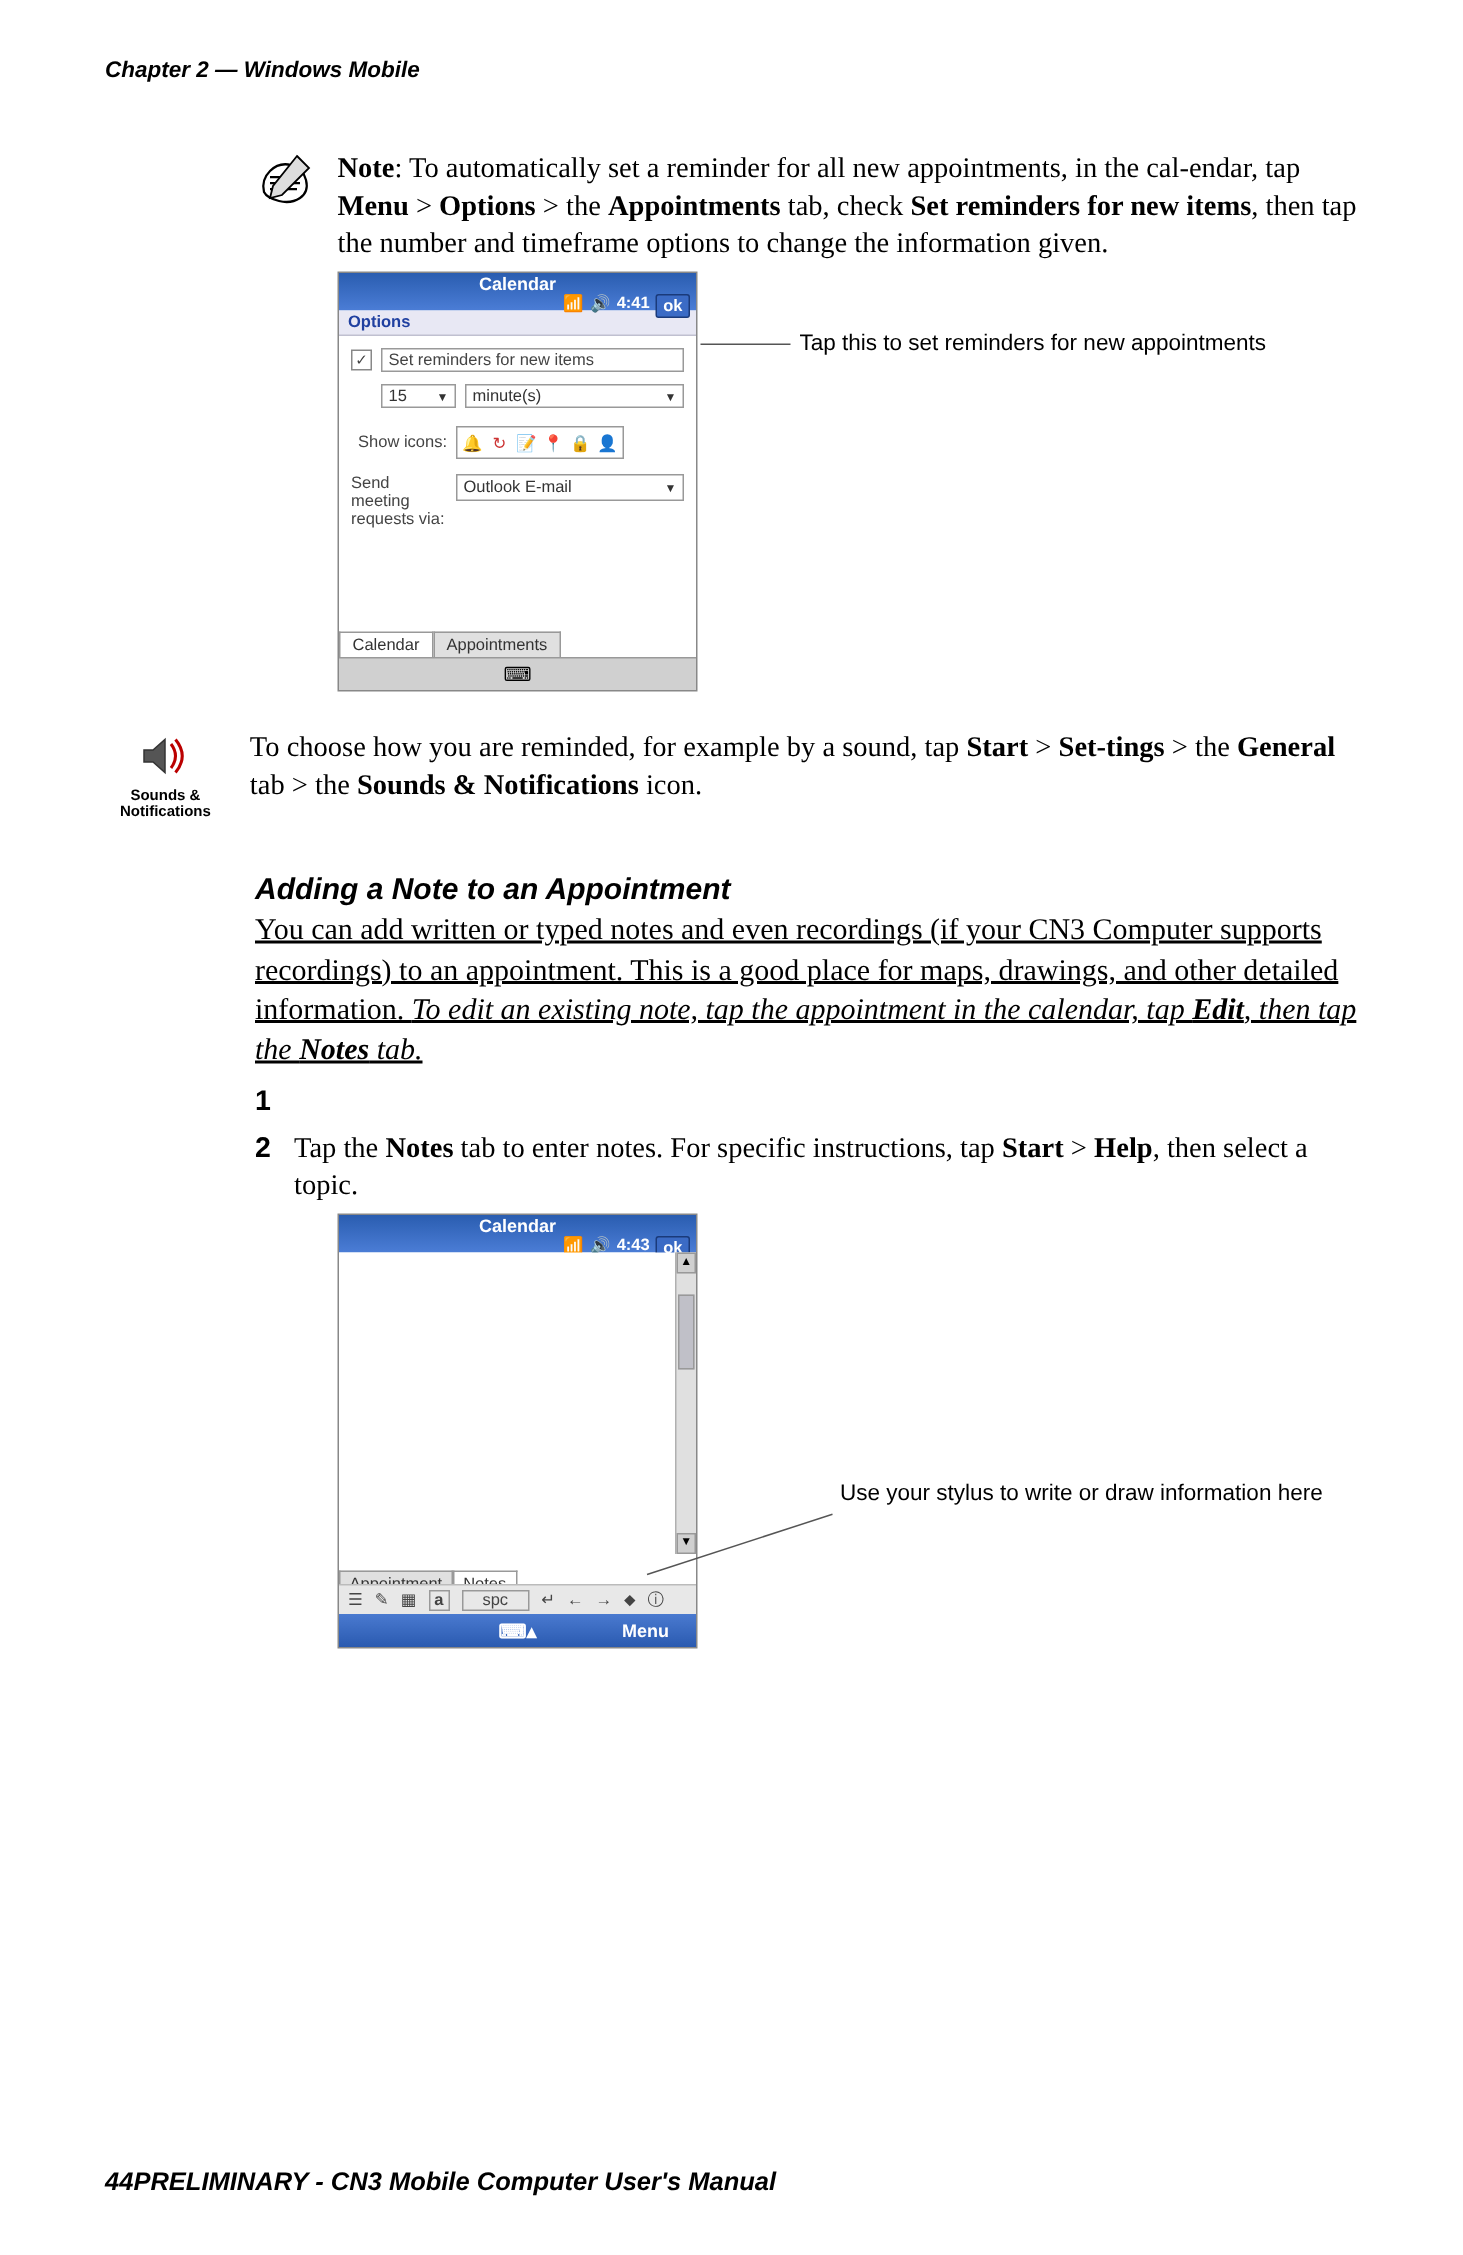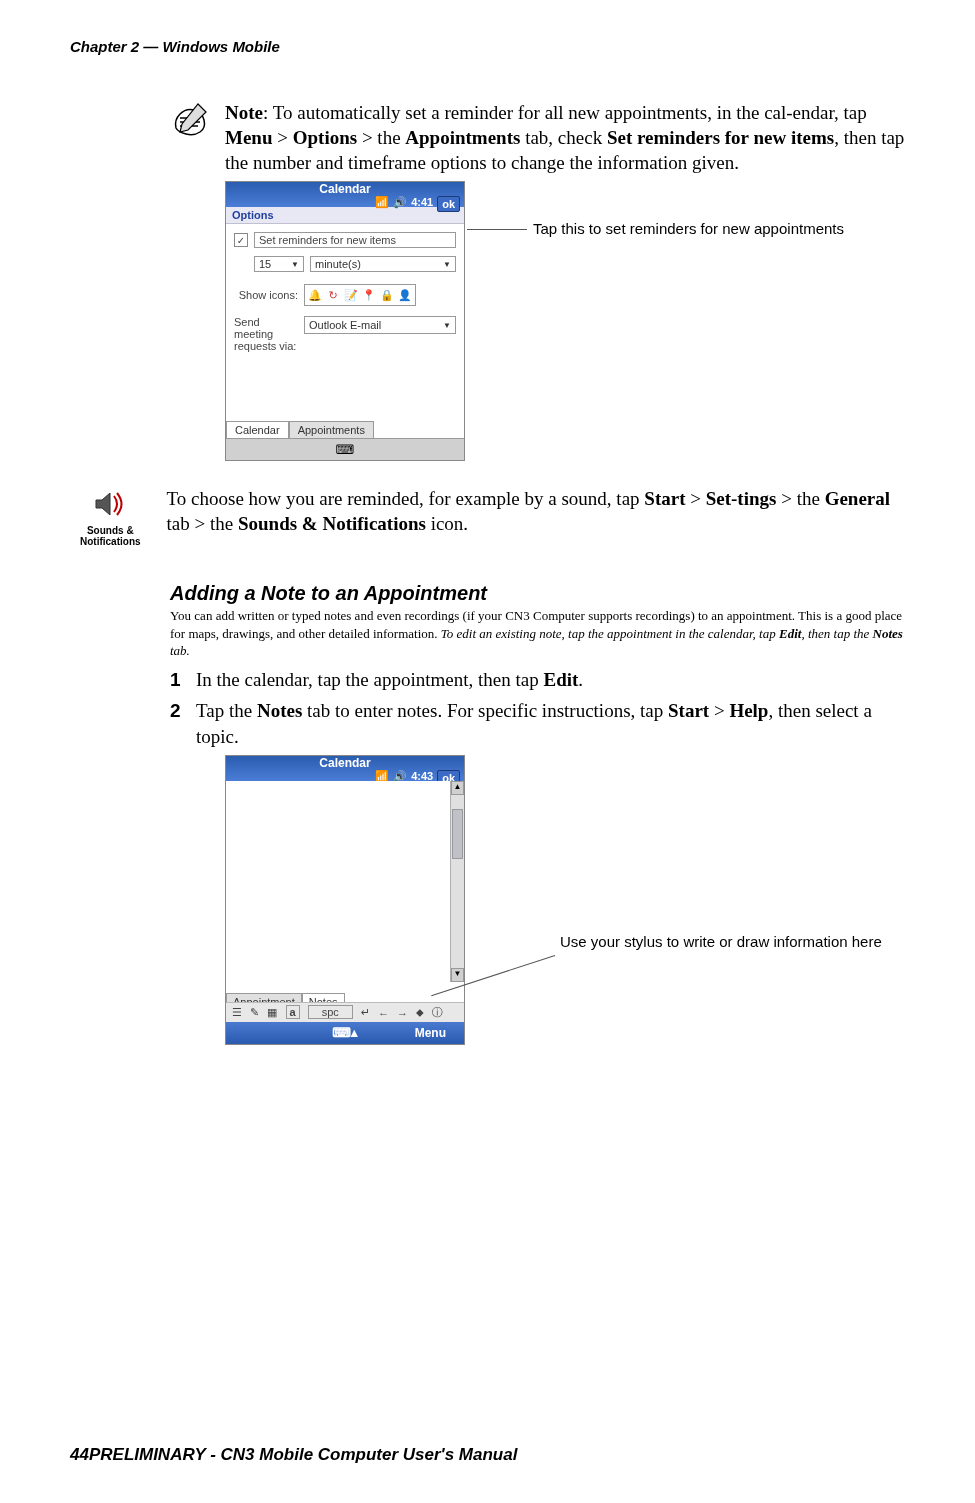--- a/index.html
+++ b/index.html
@@ -117,21 +117,21 @@
   }
   .sounds-icon .speaker {
     width: 36px; height: 36px; margin: 0 auto 3px; position: relative;
   }
   .sounds-icon .speaker svg { width: 36px; height: 36px; }
 
   .heading {
     font-family: Arial, Helvetica, sans-serif; font-weight: 900;
     font-size: 20px; margin-bottom: 2px; font-style: italic;
   }
-  .body-text { font-size: 13px; line-height: 1.33; margin-bottom: 8px; }
+  .body-text { font-size: 20px; line-height: 1.33; margin-bottom: 8px; text-decoration: underline; }
   .italic { font-style: italic; }
   .list { margin-top: 6px; }
   .list-item { display: flex; gap: 10px; margin-bottom: 6px; font-size: 19px; line-height: 1.33; }
   .list-item .num { font-family: Arial, sans-serif; font-weight: bold; min-width: 16px; }
 
   
   .phone2 {
     width: 240px; height: 290px; border: 1px solid #888;
     background: #fff; font-family: Tahoma, Arial, sans-serif;
     font-size: 11px; margin-left: 55px; position: relative;
@@ -276,21 +276,20 @@
   </div>
 
   <div class="heading">Adding a Note to an Appointment</div>
   <div class="body-text">
     <span>You can add written or typed notes and even recordings (if your CN3 Computer supports recordings) to an appointment. This is a good place for maps, drawings, and other detailed information. </span><span class="italic">To edit an existing note, tap the appointment in the calendar, tap </span><span class="italic bold">Edit</span><span class="italic">, then tap the </span><span class="italic bold">Notes</span><span class="italic"> tab.</span>
   </div>
 
   <div class="list">
     <div class="list-item">
       <span class="num">1</span>
-      <span><span>In the calendar, tap the appointment, then tap </span><span class="bold">Edit</span><span>.</span></span>
     </div>
     <div class="list-item">
       <span class="num">2</span>
       <span><span>Tap the </span><span class="bold">Notes</span><span> tab to enter notes. For specific instructions, tap </span><span class="bold">Start</span><span> &gt; </span><span class="bold">Help</span><span>, then select a topic.</span></span>
     </div>
   </div>
 
   <div class="phone2-wrap">
     <div class="phone2">
       <div class="titlebar">

